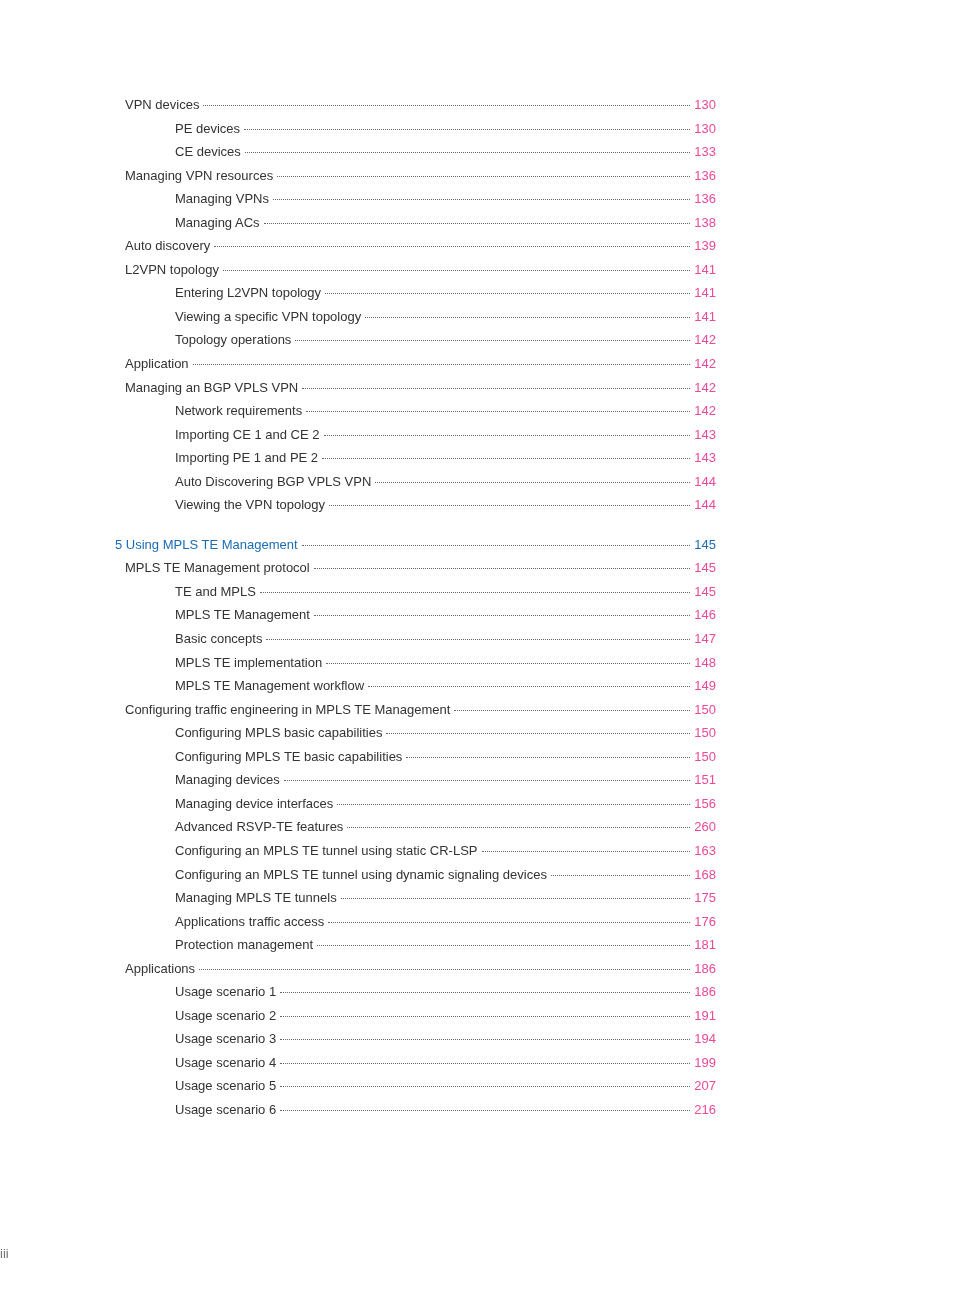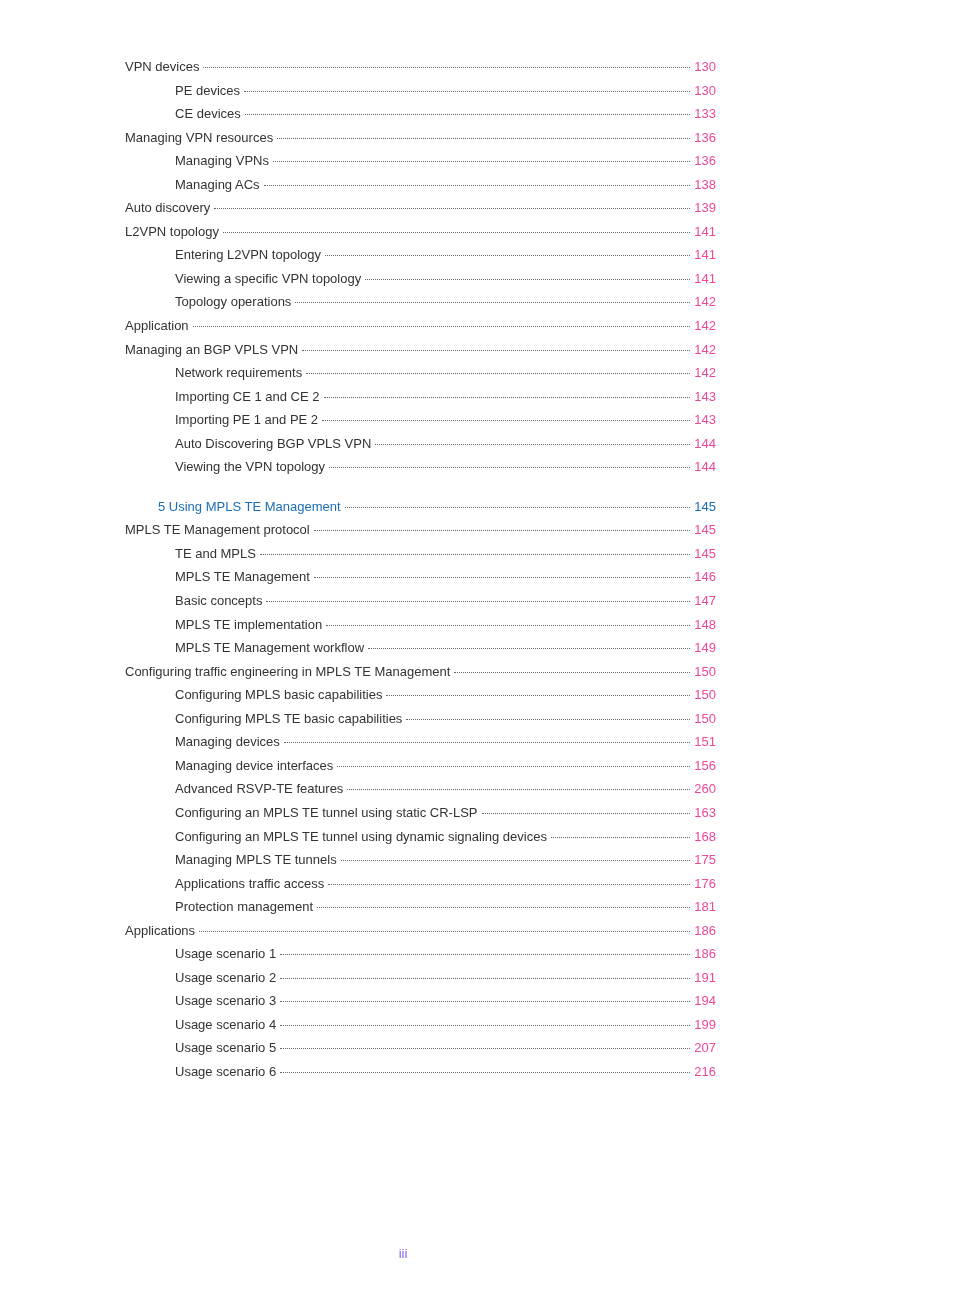--- a/index.html
+++ b/index.html
@@ -7,39 +7,38 @@
     padding: 0;
     background: #fff;
     font-family: Arial, Helvetica, sans-serif;
     font-size: 13px;
     color: #333;
   }
   .page {
     width: 806px;
     min-height: 1296px;
     box-sizing: border-box;
-    padding: 52px 90px 40px 115px;
+    padding: 90px 90px 40px 115px;
     position: relative;
     background: #fff;
   }
   .toc-entry {
     display: flex;
     align-items: baseline;
     margin: 6px 0;
     line-height: 1.35;
     font-weight: 300;
   }
   .toc-label {
     white-space: nowrap;
     padding-right: 2px;
     color: #333;
   }
   .toc-label.link {
     color: #1a6db5;
-    margin-left: 43px;
   }
   .toc-dots {
     flex: 1;
     border-bottom: 1px dotted #666;
     position: relative;
     top: -3px;
     margin: 0 2px;
   }
   .toc-page {
     white-space: nowrap;
@@ -50,23 +49,22 @@
     color: #1a6db5;
   }
   .indent-1 { padding-left: 10px; }
   .indent-2 { padding-left: 60px; text-align: center; }
   .section-gap { height: 10px; }
   .page-number {
     position: absolute;
     bottom: 35px;
     left: 0;
     right: 0;
-    text-align: center;
     font-size: 13px;
-    color: #8b5cf6;
+    color: #737373;
   }
 </style>
 </head>
 <body>
 
 <div class="page">
   <div id="toc-container">
       <div class="toc-entry indent-1">
         <span class="toc-label">VPN devices</span>
         <span class="toc-dots"></span>

